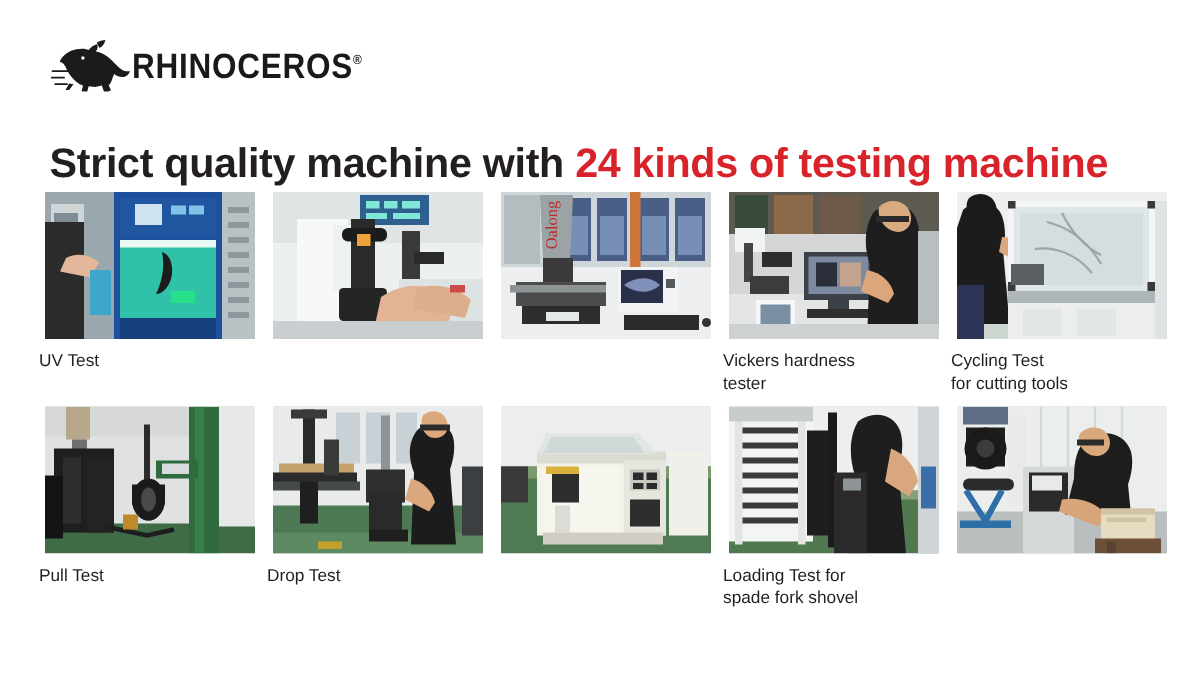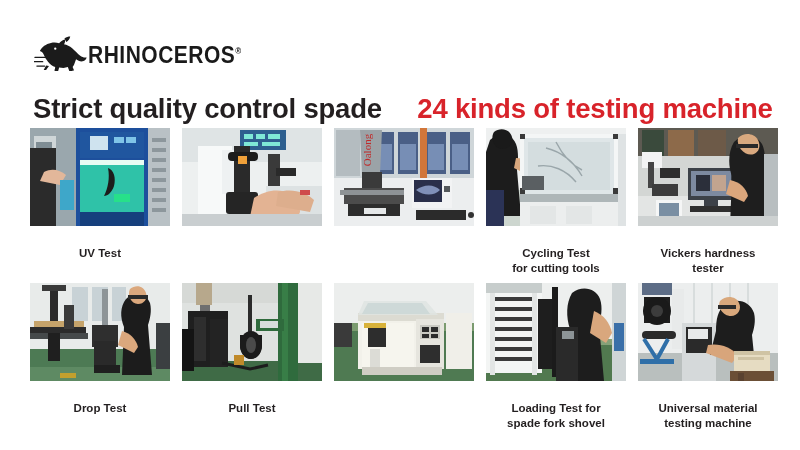--- a/index.html
+++ b/index.html
@@ -16,21 +16,20 @@
   }
 
   
   .logo-bar {
     position: absolute;
     left: 34px;
     top: 24px;
     display: flex;
     align-items: center;
     height: 40px;
-    margin-top: 10px;
   }
   .logo-mark {
     width: 58px;
     height: 36px;
     display: block;
   }
   .logo-word {
     font-family: "Liberation Sans", sans-serif;
     font-weight: bold;
     font-size: 21px;
@@ -51,21 +50,21 @@
     position: absolute;
     left: 33px;
     top: 76px;
     font-size: 27.5px;
     font-weight: bold;
     letter-spacing: -0.2px;
     white-space: nowrap;
     line-height: 1.1;
     color: #231f20;
   }
-  .headline .accent { color: #d8232a; margin-left: 28px; }
+  .headline .accent { color: #d8232a; }
 
   
   .grid {
     position: absolute;
     left: 30px;
     top: 128px;
     width: 748px;
     display: grid;
     grid-template-columns: repeat(5, 140px);
     grid-column-gap: 12px;
@@ -80,25 +79,24 @@
   .thumb {
     width: 140px;
     height: 98px;
     overflow: hidden;
     position: relative;
     background: #cfd3d6;
     border: 0;
   }
   .thumb svg { display: block; width: 140px; height: 98px; }
   .caption {
-    margin-top: 20px;
+    margin-top: 8px;
     font-size: 11.5px;
-    font-weight: bold;
+    font-weight: normal;
     color: #231f20;
-    text-align: center;
     line-height: 1.28;
     width: 148px;
   }
 </style>
 </head>
 <body>
 
 <div class="logo-bar">
   <svg class="logo-mark" viewBox="0 0 120 74" aria-hidden="true">
     <g fill="#1b1b1b">
@@ -109,21 +107,21 @@
     </g>
     <g stroke="#1b1b1b" stroke-width="2.6" stroke-linecap="round">
       <line x1="2" y1="44" x2="24" y2="44"></line>
       <line x1="0" y1="53" x2="18" y2="53"></line>
       <line x1="6" y1="62" x2="22" y2="62"></line>
     </g>
   </svg>
   <span class="logo-word"><span>RHINOCEROS</span><span class="logo-reg">®</span></span>
 </div>
 
-<h1 class="headline"><span>Strict quality control spade </span><span class="accent">24 kinds of testing machine</span></h1>
+<h1 class="headline"><span>Strict quality machine with </span><span class="accent">24 kinds of testing machine</span></h1>
 
 <div class="grid">
 
   <div class="card">
     <div class="thumb">
       <svg viewBox="0 0 140 98" preserveAspectRatio="none">
         <rect width="140" height="98" fill="#c8d0d4"></rect>
         <rect x="0" y="0" width="46" height="98" fill="#9aa7ad"></rect>
         <rect x="4" y="8" width="22" height="46" fill="#cfd6d8"></rect>
         <rect x="6" y="14" width="16" height="12" fill="#7f8d94"></rect>
@@ -220,51 +218,20 @@
         <rect x="110" y="58" width="6" height="6" fill="#55595c"></rect>
         <rect x="82" y="82" width="50" height="10" fill="#2b2b2b"></rect>
         <rect x="134" y="84" width="6" height="6" rx="3" fill="#333"></rect>
       </svg>
     </div>
   </div>
 
   <div class="card">
     <div class="thumb">
       <svg viewBox="0 0 140 98" preserveAspectRatio="none">
-        <rect width="140" height="98" fill="#e9ebeb"></rect>
-        <rect x="0" y="0" width="140" height="62" fill="#eef0f0"></rect>
-        <rect x="0" y="62" width="140" height="36" fill="#cdd6cf"></rect>
-        <path d="M4 12c8-8 22-7 26 4 3 8 2 18 1 26l4 46H0V24z" fill="#1c1c1c"></path>
-        <path d="M8 4c6-5 16-3 18 5 2 7-4 13-11 12C8 20 4 10 8 4z" fill="#1a1a1a"></path>
-        <path d="M30 30c10 0 16 4 20 10l-6 8-16-8z" fill="#d9a87e"></path>
-        <rect x="0" y="62" width="18" height="36" fill="#2b3356"></rect>
-        <rect x="34" y="6" width="98" height="74" fill="#f4f6f6"></rect>
-        <rect x="38" y="10" width="90" height="56" fill="#dfe6e8"></rect>
-        <rect x="42" y="14" width="82" height="48" fill="#cfd9dc" opacity="0.7"></rect>
-        <path d="M60 20c16 4 28 14 36 28M52 38c14-2 28 4 38 16M70 14c6 12 14 22 26 28" stroke="#9aa6aa" stroke-width="1.4" fill="none"></path>
-        <rect x="34" y="66" width="98" height="8" fill="#aeb6b8"></rect>
-        <rect x="34" y="74" width="98" height="24" fill="#eceeee"></rect>
-        <rect x="44" y="78" width="26" height="18" fill="#e3e6e6"></rect>
-        <rect x="80" y="78" width="26" height="18" fill="#e3e6e6"></rect>
-        <g fill="#3a3a3a">
-          <rect x="34" y="6" width="5" height="5"></rect>
-            <rect x="127" y="6" width="5" height="5"></rect>
-          <rect x="34" y="60" width="5" height="6"></rect>
-            <rect x="127" y="60" width="5" height="6"></rect>
-        </g>
-        <rect x="36" y="48" width="22" height="14" fill="#5a5f62"></rect>
-        <rect x="132" y="6" width="8" height="92" fill="#dfe3e4"></rect>
-      </svg>
-    </div>
-    <div class="caption">Cycling Test<br>for cutting tools</div>
-  </div>
-
-  <div class="card">
-    <div class="thumb">
-      <svg viewBox="0 0 140 98" preserveAspectRatio="none">
         <rect width="140" height="98" fill="#d8dcdb"></rect>
         <rect x="0" y="0" width="140" height="30" fill="#5d5a52"></rect>
         <rect x="4" y="2" width="22" height="26" fill="#3a4a3c"></rect>
         <rect x="30" y="2" width="26" height="26" fill="#8d6a4a"></rect>
         <rect x="60" y="2" width="28" height="26" fill="#6d5a48"></rect>
         <rect x="0" y="28" width="140" height="40" fill="#d3d6d4"></rect>
         <rect x="0" y="68" width="140" height="30" fill="#e3e5e4"></rect>
         <rect x="4" y="24" width="20" height="16" fill="#f2f3f3"></rect>
         <rect x="10" y="34" width="6" height="26" fill="#444"></rect>
         <rect x="22" y="40" width="20" height="10" fill="#2d2d2d"></rect>
@@ -284,49 +251,46 @@
         <rect x="126" y="26" width="14" height="72" fill="#b8bec0"></rect>
         <rect x="0" y="88" width="140" height="10" fill="#cdd1d1"></rect>
       </svg>
     </div>
     <div class="caption">Vickers hardness<br>tester</div>
   </div>
 
   <div class="card">
     <div class="thumb">
       <svg viewBox="0 0 140 98" preserveAspectRatio="none">
-        <rect width="140" height="98" fill="#e3e6e5"></rect>
-        <rect x="0" y="0" width="140" height="66" fill="#e8ebea"></rect>
-        <rect x="0" y="66" width="140" height="32" fill="#4d7a54"></rect>
-        <rect x="0" y="84" width="140" height="14" fill="#5e8a63"></rect>
-        <g fill="#c8d2d6">
-          <rect x="42" y="4" width="16" height="34"></rect>
-            <rect x="62" y="4" width="16" height="34"></rect>
-          <rect x="82" y="4" width="14" height="34"></rect>
-        </g>
-        <rect x="20" y="2" width="8" height="74" fill="#2a2a2a"></rect>
-        <rect x="12" y="2" width="24" height="6" fill="#3a3a3a"></rect>
-        <rect x="4" y="38" width="50" height="12" fill="#c5a36a"></rect>
-        <rect x="0" y="44" width="56" height="8" fill="#2b2b2b"></rect>
-        <rect x="0" y="50" width="58" height="6" fill="#45494a"></rect>
-        <rect x="18" y="50" width="12" height="28" fill="#1f1f1f"></rect>
-        <rect x="34" y="22" width="10" height="24" fill="#3a3a3a"></rect>
-        <rect x="72" y="6" width="6" height="40" fill="#8d9497"></rect>
-        <rect x="62" y="42" width="26" height="22" fill="#2f2f2f"></rect>
-        <rect x="64" y="58" width="22" height="26" fill="#2a2a2a"></rect>
-        <path d="M96 16c8-8 20-6 24 4 2 8 0 16-2 22l4 50H92l2-48c-4-10-4-20 2-28z" fill="#1c1c1c"></path>
-        <path d="M100 6c6-5 14-3 16 4 2 6-2 11-8 11-7 0-11-9-8-15z" fill="#dba87d"></path>
-        <path d="M98 12h20v4H98z" fill="#2a2a2a"></path>
-        <path d="M92 48c8 2 14 8 16 16l-4 6-16-8z" fill="#dba87d"></path>
-        <rect x="126" y="40" width="14" height="46" fill="#3b3f41"></rect>
-        <rect x="64" y="82" width="26" height="8" fill="#1f1f1f"></rect>
-        <rect x="30" y="90" width="16" height="5" fill="#c2a02e"></rect>
-      </svg>
-    </div>
-    <div class="caption">Drop Test</div>
+        <rect width="140" height="98" fill="#e9ebeb"></rect>
+        <rect x="0" y="0" width="140" height="62" fill="#eef0f0"></rect>
+        <rect x="0" y="62" width="140" height="36" fill="#cdd6cf"></rect>
+        <path d="M4 12c8-8 22-7 26 4 3 8 2 18 1 26l4 46H0V24z" fill="#1c1c1c"></path>
+        <path d="M8 4c6-5 16-3 18 5 2 7-4 13-11 12C8 20 4 10 8 4z" fill="#1a1a1a"></path>
+        <path d="M30 30c10 0 16 4 20 10l-6 8-16-8z" fill="#d9a87e"></path>
+        <rect x="0" y="62" width="18" height="36" fill="#2b3356"></rect>
+        <rect x="34" y="6" width="98" height="74" fill="#f4f6f6"></rect>
+        <rect x="38" y="10" width="90" height="56" fill="#dfe6e8"></rect>
+        <rect x="42" y="14" width="82" height="48" fill="#cfd9dc" opacity="0.7"></rect>
+        <path d="M60 20c16 4 28 14 36 28M52 38c14-2 28 4 38 16M70 14c6 12 14 22 26 28" stroke="#9aa6aa" stroke-width="1.4" fill="none"></path>
+        <rect x="34" y="66" width="98" height="8" fill="#aeb6b8"></rect>
+        <rect x="34" y="74" width="98" height="24" fill="#eceeee"></rect>
+        <rect x="44" y="78" width="26" height="18" fill="#e3e6e6"></rect>
+        <rect x="80" y="78" width="26" height="18" fill="#e3e6e6"></rect>
+        <g fill="#3a3a3a">
+          <rect x="34" y="6" width="5" height="5"></rect>
+            <rect x="127" y="6" width="5" height="5"></rect>
+          <rect x="34" y="60" width="5" height="6"></rect>
+            <rect x="127" y="60" width="5" height="6"></rect>
+        </g>
+        <rect x="36" y="48" width="22" height="14" fill="#5a5f62"></rect>
+        <rect x="132" y="6" width="8" height="92" fill="#dfe3e4"></rect>
+      </svg>
+    </div>
+    <div class="caption">Cycling Test<br>for cutting tools</div>
   </div>
 
   <div class="card">
     <div class="thumb">
       <svg viewBox="0 0 140 98" preserveAspectRatio="none">
         <rect width="140" height="98" fill="#dfe2e0"></rect>
         <rect x="0" y="0" width="140" height="20" fill="#d6d9d6"></rect>
         <rect x="0" y="78" width="140" height="20" fill="#3f6b46"></rect>
         <rect x="14" y="0" width="16" height="22" fill="#b7a88c"></rect>
         <rect x="18" y="22" width="10" height="14" fill="#6f6f6f"></rect>
@@ -346,20 +310,54 @@
         <path d="M40 80l28 6 18-4" stroke="#1d1d1d" stroke-width="3" fill="none"></path>
         <rect x="52" y="72" width="10" height="10" fill="#c08a2a"></rect>
       </svg>
     </div>
     <div class="caption">Pull Test</div>
   </div>
 
   <div class="card">
     <div class="thumb">
       <svg viewBox="0 0 140 98" preserveAspectRatio="none">
+        <rect width="140" height="98" fill="#e3e6e5"></rect>
+        <rect x="0" y="0" width="140" height="66" fill="#e8ebea"></rect>
+        <rect x="0" y="66" width="140" height="32" fill="#4d7a54"></rect>
+        <rect x="0" y="84" width="140" height="14" fill="#5e8a63"></rect>
+        <g fill="#c8d2d6">
+          <rect x="42" y="4" width="16" height="34"></rect>
+            <rect x="62" y="4" width="16" height="34"></rect>
+          <rect x="82" y="4" width="14" height="34"></rect>
+        </g>
+        <rect x="20" y="2" width="8" height="74" fill="#2a2a2a"></rect>
+        <rect x="12" y="2" width="24" height="6" fill="#3a3a3a"></rect>
+        <rect x="4" y="38" width="50" height="12" fill="#c5a36a"></rect>
+        <rect x="0" y="44" width="56" height="8" fill="#2b2b2b"></rect>
+        <rect x="0" y="50" width="58" height="6" fill="#45494a"></rect>
+        <rect x="18" y="50" width="12" height="28" fill="#1f1f1f"></rect>
+        <rect x="34" y="22" width="10" height="24" fill="#3a3a3a"></rect>
+        <rect x="72" y="6" width="6" height="40" fill="#8d9497"></rect>
+        <rect x="62" y="42" width="26" height="22" fill="#2f2f2f"></rect>
+        <rect x="64" y="58" width="22" height="26" fill="#2a2a2a"></rect>
+        <path d="M96 16c8-8 20-6 24 4 2 8 0 16-2 22l4 50H92l2-48c-4-10-4-20 2-28z" fill="#1c1c1c"></path>
+        <path d="M100 6c6-5 14-3 16 4 2 6-2 11-8 11-7 0-11-9-8-15z" fill="#dba87d"></path>
+        <path d="M98 12h20v4H98z" fill="#2a2a2a"></path>
+        <path d="M92 48c8 2 14 8 16 16l-4 6-16-8z" fill="#dba87d"></path>
+        <rect x="126" y="40" width="14" height="46" fill="#3b3f41"></rect>
+        <rect x="64" y="82" width="26" height="8" fill="#1f1f1f"></rect>
+        <rect x="30" y="90" width="16" height="5" fill="#c2a02e"></rect>
+      </svg>
+    </div>
+    <div class="caption">Drop Test</div>
+  </div>
+
+  <div class="card">
+    <div class="thumb">
+      <svg viewBox="0 0 140 98" preserveAspectRatio="none">
         <rect width="140" height="98" fill="#e9ebea"></rect>
         <rect x="0" y="0" width="140" height="40" fill="#eceeed"></rect>
         <rect x="0" y="40" width="140" height="58" fill="#4f7a52"></rect>
         <rect x="0" y="40" width="140" height="8" fill="#7b9b6f"></rect>
         <rect x="24" y="30" width="86" height="56" fill="#f2f1ea"></rect>
         <rect x="24" y="30" width="86" height="8" fill="#dcdbd2"></rect>
         <path d="M30 18h62l12 14H24z" fill="#dfe4e2" opacity="0.85"></path>
         <path d="M34 20h54l8 11H28z" fill="#c9d6d4" opacity="0.8"></path>
         <rect x="28" y="40" width="52" height="44" fill="#f6f5ee"></rect>
         <rect x="34" y="44" width="18" height="20" fill="#2d2d2d"></rect>
@@ -441,16 +439,15 @@
         <path d="M82 18c6-6 16-5 19 2 3 6-1 13-8 13-8 0-14-9-11-15z" fill="#d9a87c"></path>
         <path d="M80 22h18v4H80z" fill="#2b2b2b"></path>
         <path d="M70 62c12-2 22 2 30 10l-6 8-26-10z" fill="#d8a57b"></path>
         <rect x="96" y="68" width="36" height="22" fill="#e6dcc2"></rect>
         <rect x="96" y="68" width="36" height="4" fill="#cfc3a4"></rect>
         <rect x="100" y="74" width="26" height="3" fill="#cfc3a4"></rect>
         <rect x="92" y="88" width="44" height="10" fill="#6b4f36"></rect>
         <rect x="100" y="90" width="6" height="8" fill="#5a4230"></rect>
       </svg>
     </div>
-    <div class="caption">Universal material<br>testing machine</div>
   </div>
 
 </div>
 
 </body></html>

